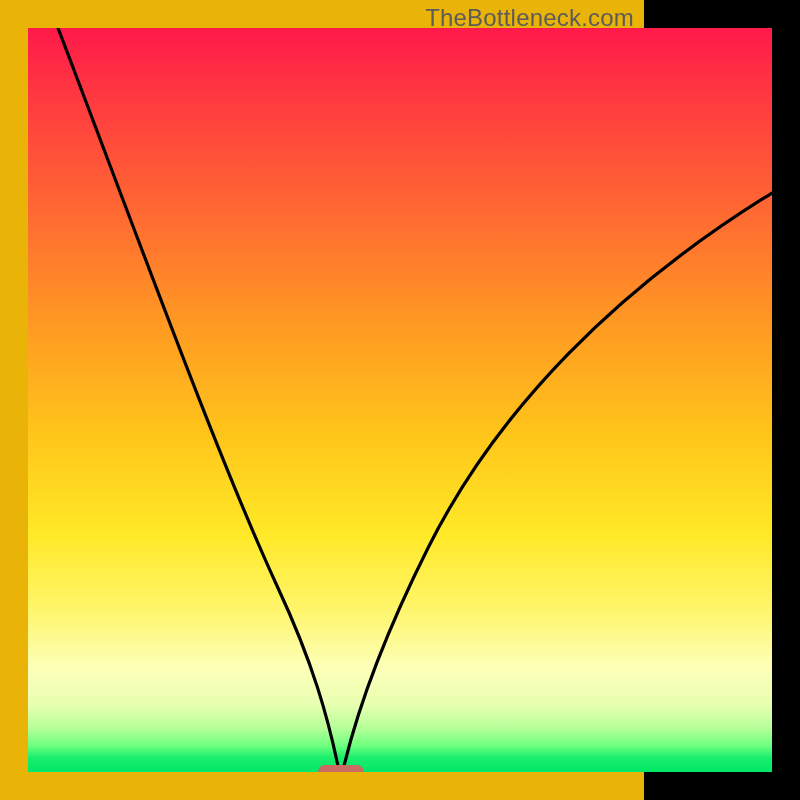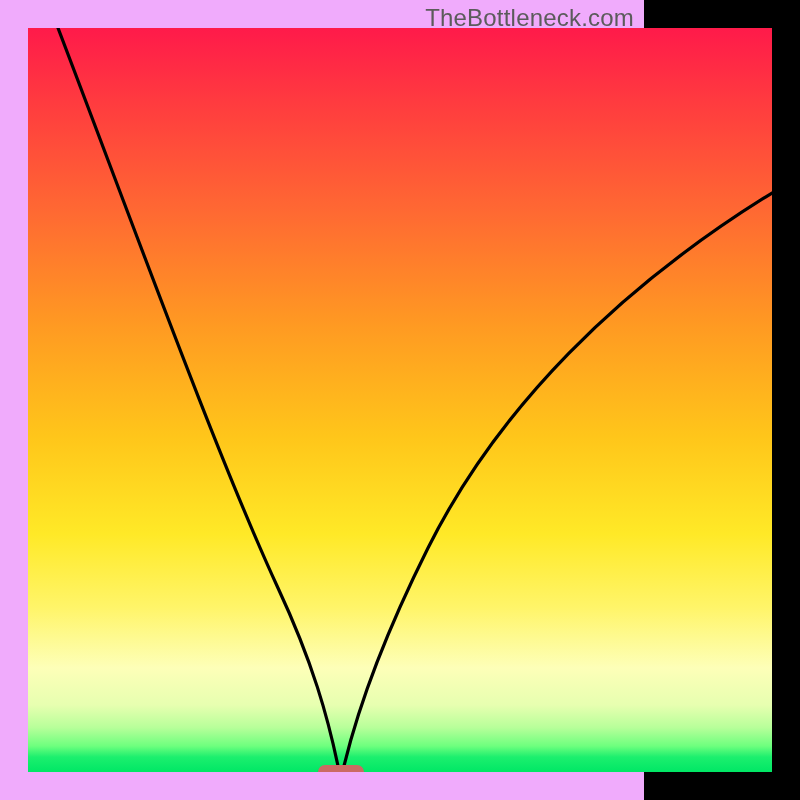--- a/index.html
+++ b/index.html
@@ -10,21 +10,21 @@
     overflow: hidden;
     background: #000;
     font-family: Arial, Helvetica, sans-serif;
   }
   .frame {
     position: absolute;
     left: 0;
     top: 0;
     width: 644px;
     height: 800px;
-    background: #f0abfc;
+    background: #eab308;
   }
   .plot {
     position: absolute;
     left: 28px;
     top: 28px;
     width: 744px;
     height: 744px;
     overflow: hidden;
   }
   .gradient {

